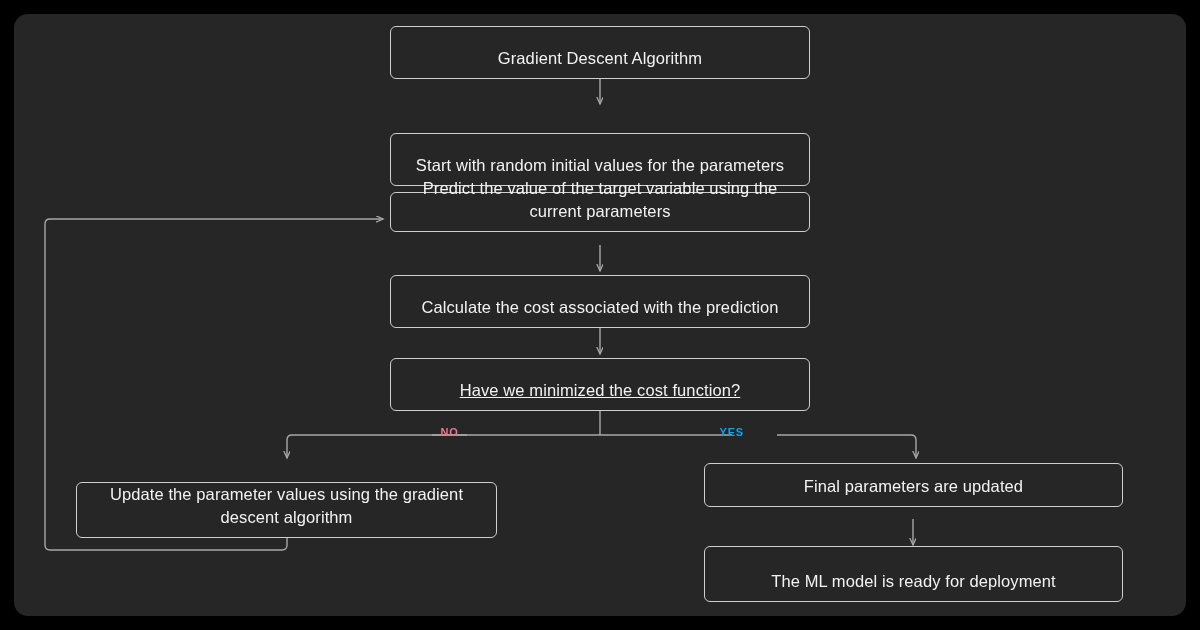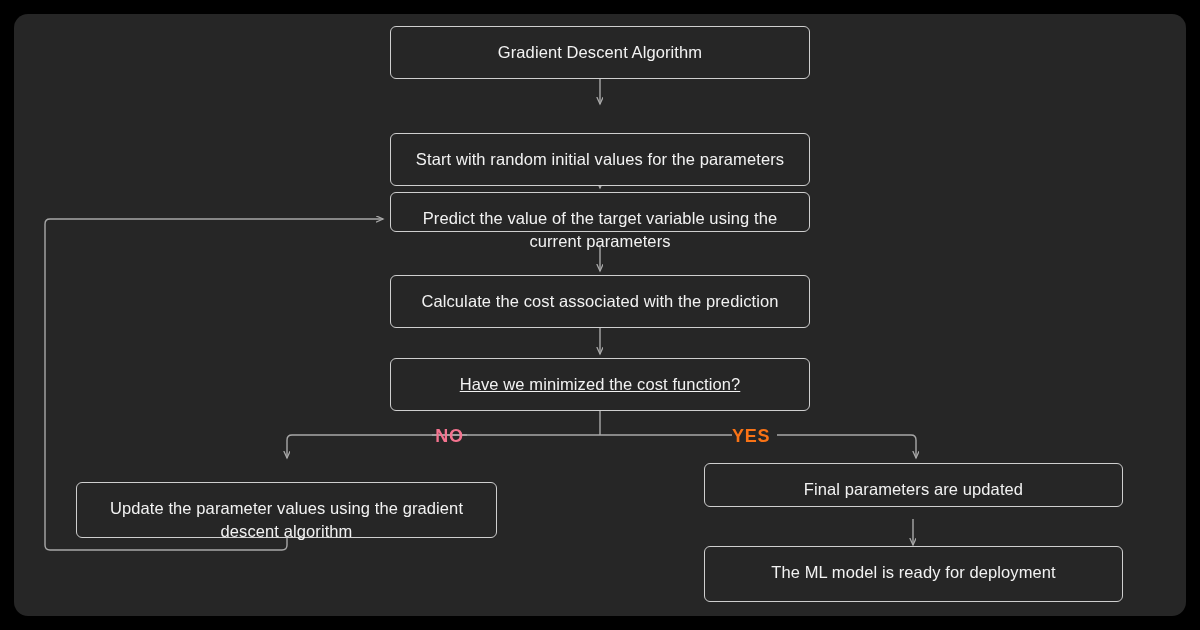--- a/index.html
+++ b/index.html
@@ -41,29 +41,29 @@
     position: absolute;
     box-sizing: border-box;
     background: #262626;
     border: 1.4px solid #cfcfcf;
     border-radius: 6px;
     color: #f2f2f2;
     font-size: 16.5px;
     line-height: 1.38;
     text-align: center;
     display: flex;
-    align-items: flex-start;
+    align-items: flex-end;
     justify-content: center;
-    padding: 14px 14px;
+    padding: 8px 14px;
     letter-spacing: 0.1px;
   }
   .node span { display: block; }
   .edge-label {
     position: absolute;
-    font-size: 18px;
+    font-size: 11px;
     font-weight: bold;
     letter-spacing: 0.8px;
     white-space: nowrap;
   }
 </style>
 </head>
 <body>
 
 <div id="canvas">
   <div id="panel"></div>
@@ -127,14 +127,14 @@
   <div class="node" style="left:704px; top:463px; width:419px; height:44px;">
     <span>Final parameters are updated</span>
   </div>
 
   <div class="node" style="left:704px; top:546px; width:419px; height:56px;">
     <span>The ML model is ready for deployment</span>
   </div>
 
   <div class="edge-label" style="left:432px; top:426px; width:35px; text-align:center; color:#f4738f;">NO</div>
 
-  <div class="edge-label" style="left:732px; top:426px; width:50px; text-align:left; color:#f97316;">YES</div>
+  <div class="edge-label" style="left:694px; top:426px; width:50px; text-align:right; color:#0ea5e9;">YES</div>
 </div>
 
 </body></html>

